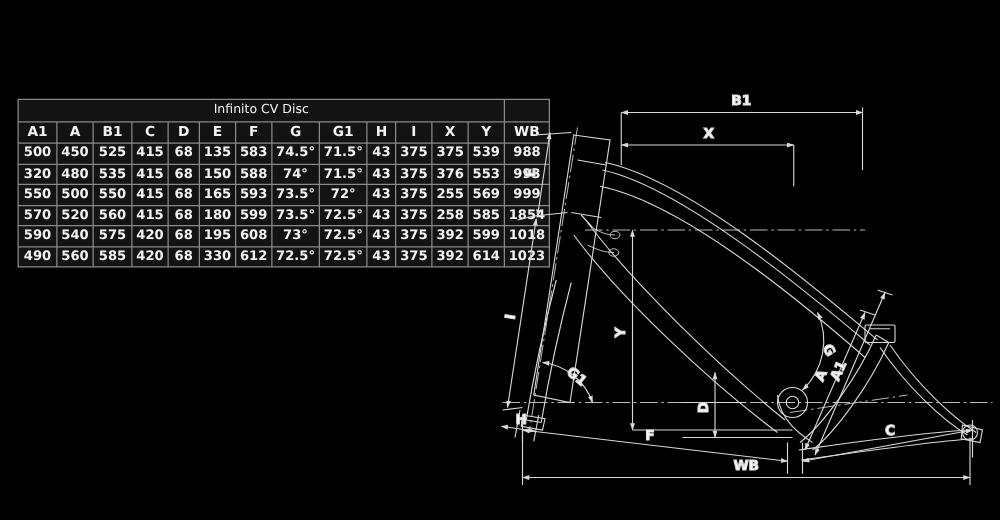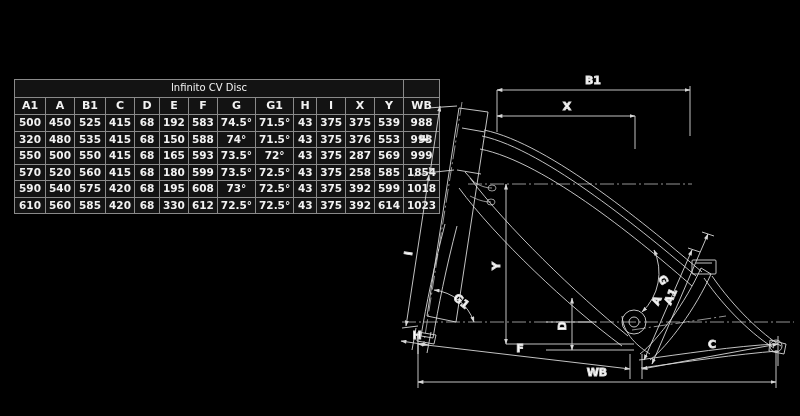--- a/index.html
+++ b/index.html
@@ -121,21 +121,21 @@
         </tr>
       </thead>
       <tbody id="geo-body">
 
           <tr>
             <td class="val c-a1">500</td>
             <td class="val c-a">450</td>
             <td class="val c-b1">525</td>
             <td class="val c-c">415</td>
             <td class="val c-d">68</td>
-            <td class="val c-e">192</td>
+            <td class="val c-e">135</td>
             <td class="val c-f">583</td>
             <td class="val c-g">74.5°</td>
             <td class="val c-g1">71.5°</td>
             <td class="val c-h">43</td>
             <td class="val c-i">375</td>
             <td class="val c-x">375</td>
             <td class="val c-y">539</td>
             <td class="val c-wb">988</td>
           </tr>
           <tr>
@@ -159,21 +159,21 @@
             <td class="val c-a">500</td>
             <td class="val c-b1">550</td>
             <td class="val c-c">415</td>
             <td class="val c-d">68</td>
             <td class="val c-e">165</td>
             <td class="val c-f">593</td>
             <td class="val c-g">73.5°</td>
             <td class="val c-g1">72°</td>
             <td class="val c-h">43</td>
             <td class="val c-i">375</td>
-            <td class="val c-x">287</td>
+            <td class="val c-x">255</td>
             <td class="val c-y">569</td>
             <td class="val c-wb">999</td>
           </tr>
           <tr>
             <td class="val c-a1">570</td>
             <td class="val c-a">520</td>
             <td class="val c-b1">560</td>
             <td class="val c-c">415</td>
             <td class="val c-d">68</td>
             <td class="val c-e">180</td>
@@ -196,21 +196,21 @@
             <td class="val c-f">608</td>
             <td class="val c-g">73°</td>
             <td class="val c-g1">72.5°</td>
             <td class="val c-h">43</td>
             <td class="val c-i">375</td>
             <td class="val c-x">392</td>
             <td class="val c-y">599</td>
             <td class="val c-wb">1018</td>
           </tr>
           <tr>
-            <td class="val c-a1">610</td>
+            <td class="val c-a1">490</td>
             <td class="val c-a">560</td>
             <td class="val c-b1">585</td>
             <td class="val c-c">420</td>
             <td class="val c-d">68</td>
             <td class="val c-e">330</td>
             <td class="val c-f">612</td>
             <td class="val c-g">72.5°</td>
             <td class="val c-g1">72.5°</td>
             <td class="val c-h">43</td>
             <td class="val c-i">375</td>

